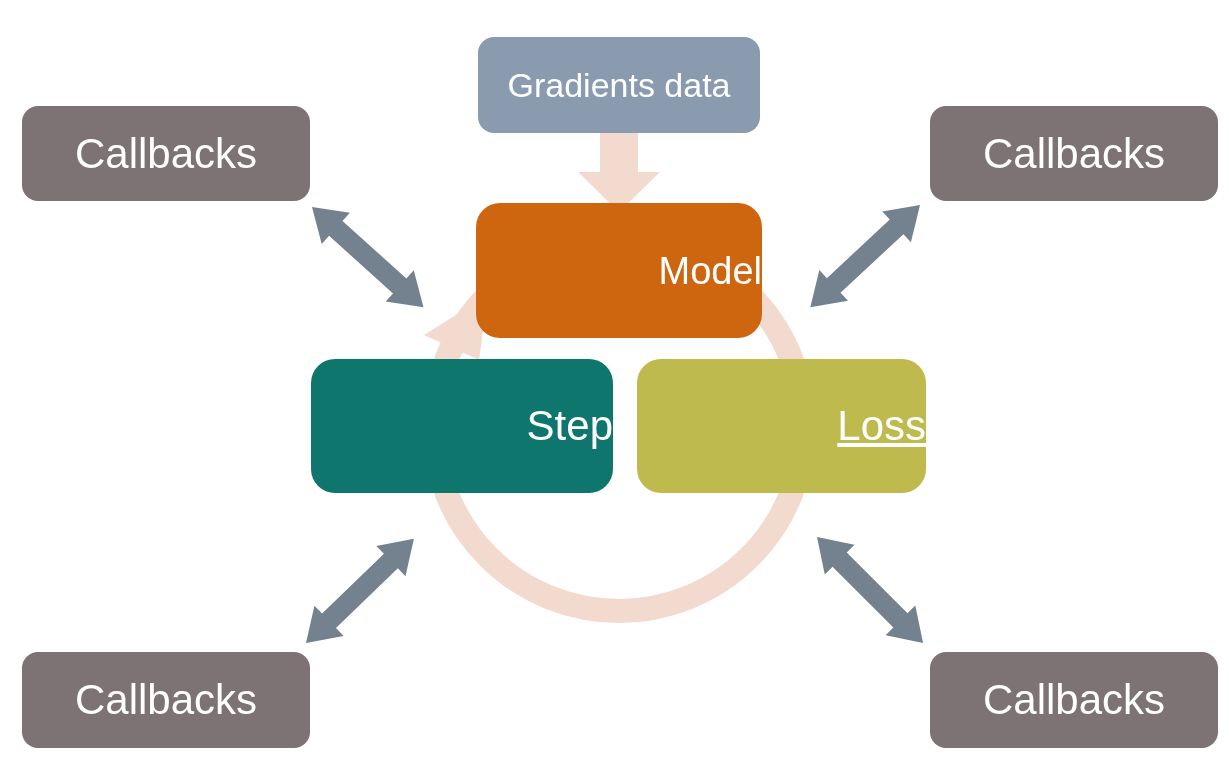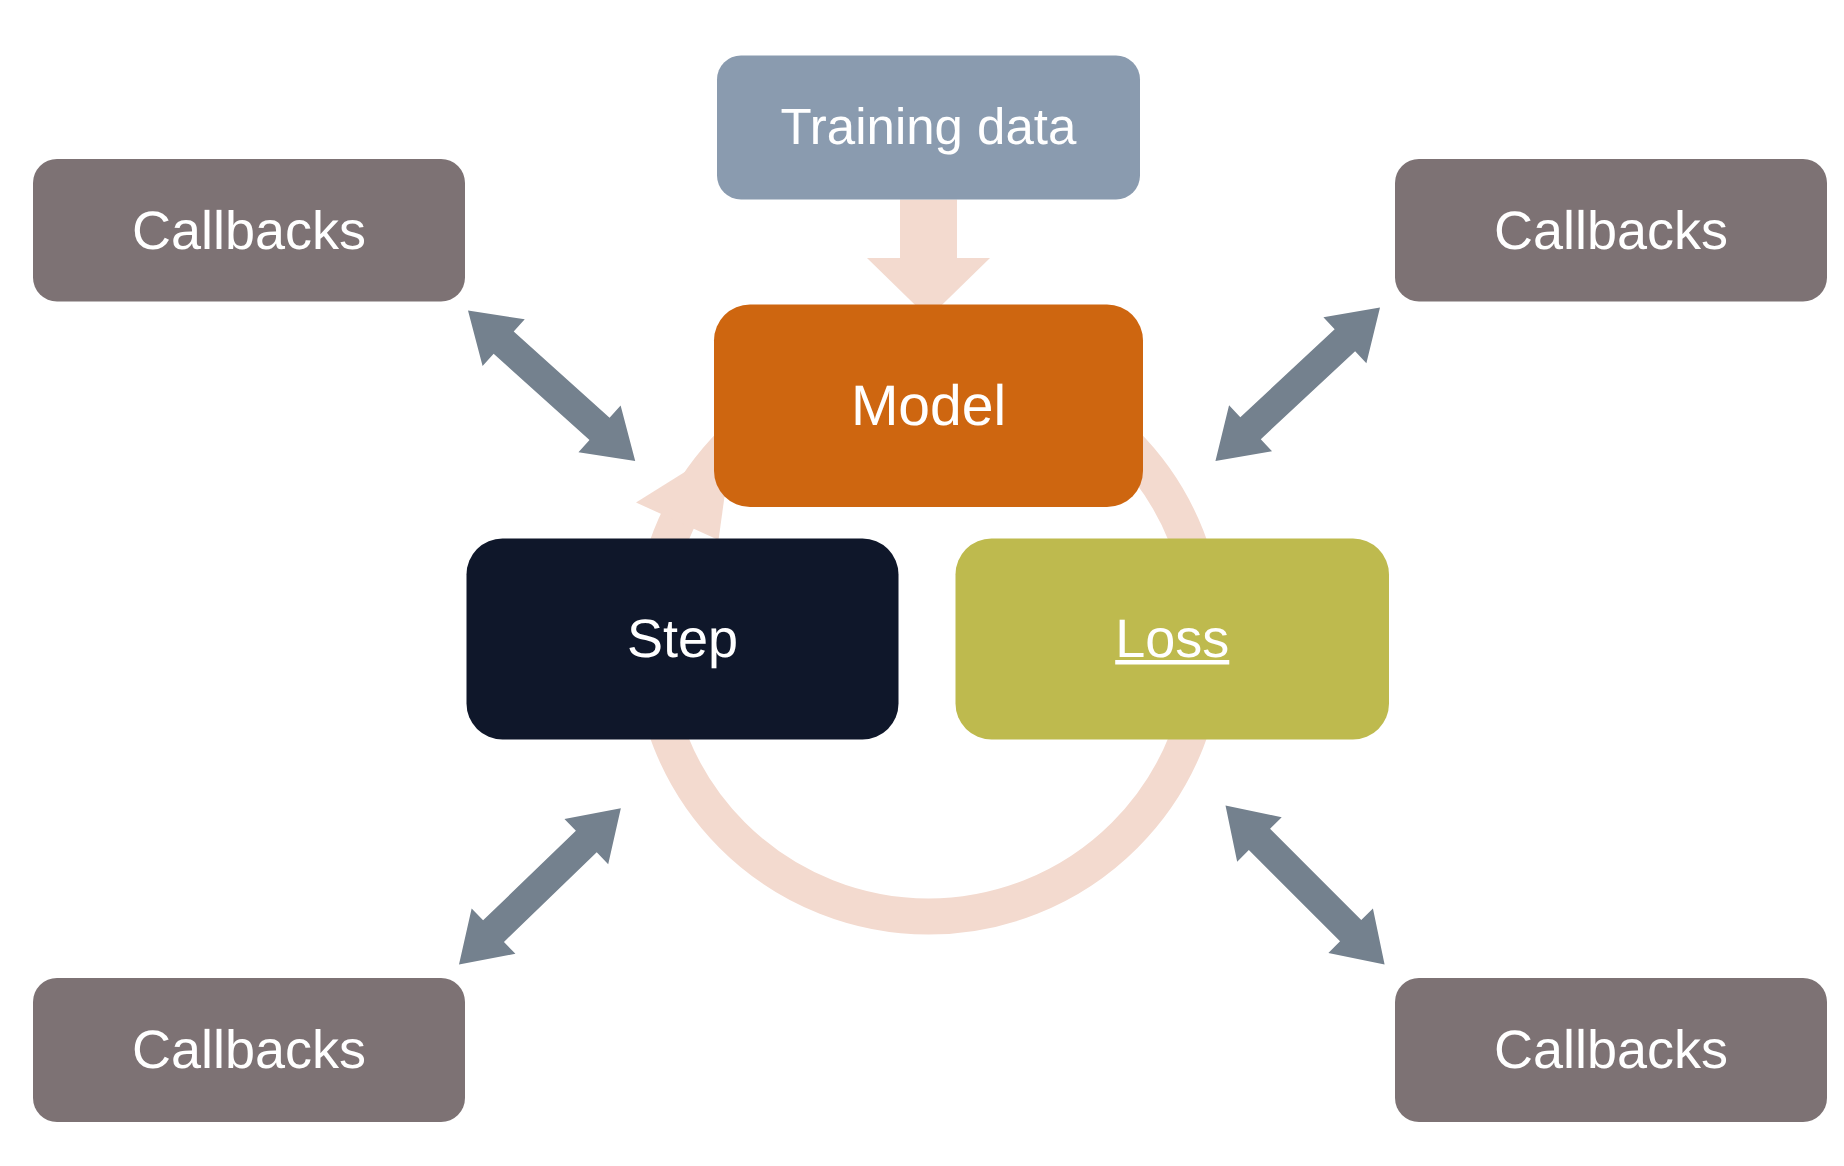--- a/index.html
+++ b/index.html
@@ -19,27 +19,27 @@
     position: absolute;
     left: 0;
     top: 0;
   }
   .node {
     position: absolute;
     display: flex;
     align-items: center;
     justify-content: center;
     color: #ffffff;
-    font-size: 36px;
+    font-size: 42px;
     line-height: 1;
     text-align: center;
     user-select: none;
   }
   .node.small-radius { border-radius: 16px; }
-  .node.big-radius   { border-radius: 24px; }
+  .node.big-radius   { border-radius: 24px; justify-content: flex-end; }
 
   
   .pos-training   { left: 478px; top: 37px;  width: 282px; height: 96px;  font-size: 34px; }
   .pos-cb-tl      { left: 22px;  top: 106px; width: 288px; height: 95px; }
   .pos-cb-tr      { left: 930px; top: 106px; width: 288px; height: 95px; }
   .pos-model      { left: 476px; top: 203px; width: 286px; height: 135px; font-size: 38px; }
   .pos-step       { left: 311px; top: 359px; width: 288px; height: 134px; }
   .pos-loss       { left: 637px; top: 359px; width: 289px; height: 134px; }
   .pos-gradients  { left: 476px; top: 513px; width: 286px; height: 135px; }
   .pos-cb-bl      { left: 22px;  top: 652px; width: 288px; height: 96px; }
@@ -66,36 +66,36 @@
     </g>
     <g transform="translate(306,643) rotate(-44)">
       <path d="M0,0 L32,-21 L32,-10 L118,-10 L118,-21 L150,0 L118,21 L118,10 L32,10 L32,21 Z" style="fill: rgb(116, 129, 142);"></path>
     </g>
     <g transform="translate(817,537) rotate(45)">
       <path d="M0,0 L32,-21 L32,-10 L118,-10 L118,-21 L150,0 L118,21 L118,10 L32,10 L32,21 Z" style="fill: rgb(116, 129, 142);"></path>
     </g>
   </svg>
 
   <div class="node small-radius pos-training" style="background-color: rgb(138, 155, 175);">
-    <span>Training data</span>
+    <span>Gradients data</span>
   </div>
 
   <div class="node small-radius pos-cb-tl" style="background-color: rgb(125, 114, 116);">
     <span>Callbacks</span>
   </div>
 
   <div class="node small-radius pos-cb-tr" style="background-color: rgb(125, 114, 116);">
     <span>Callbacks</span>
   </div>
 
   <div class="node big-radius pos-model" style="background-color: rgb(206, 102, 16);">
     <span>Model</span>
   </div>
 
-  <div class="node big-radius pos-step" style="background-color: #0f172a;">
+  <div class="node big-radius pos-step" style="background-color: #0f766e; padding-left: 14px;">
     <span>Step</span>
   </div>
 
   <div class="node big-radius pos-loss" style="background-color: rgb(190, 186, 78); text-decoration: underline;">
     <span>Loss</span>
   </div>
 
 
   <div class="node small-radius pos-cb-bl" style="background-color: rgb(125, 114, 116);">
     <span>Callbacks</span>

